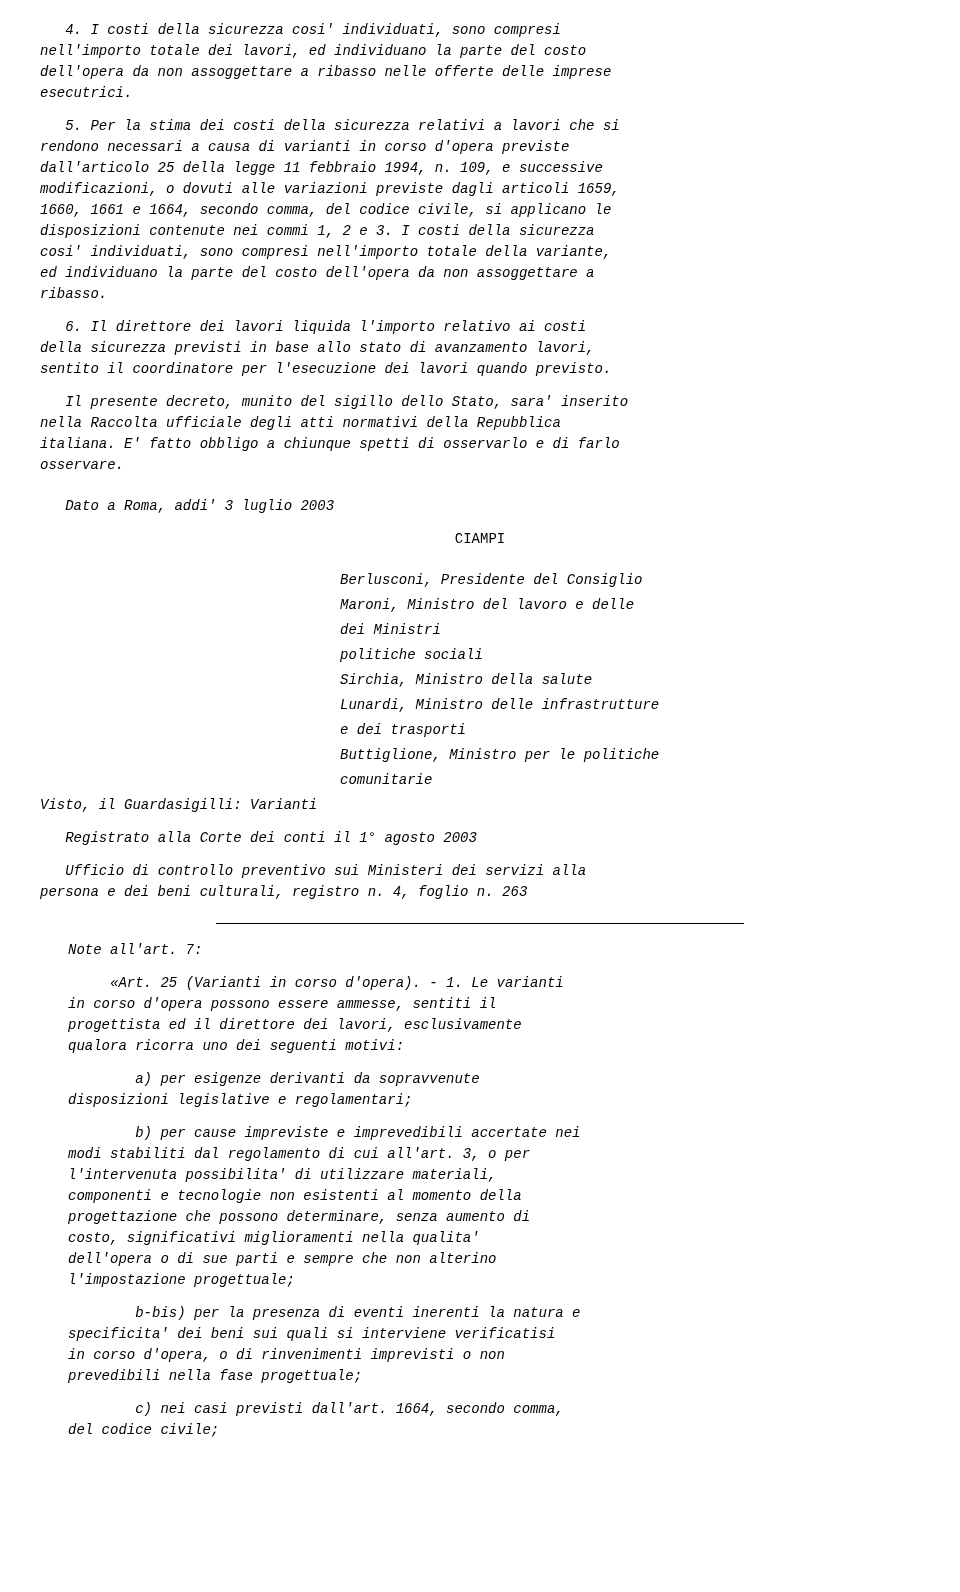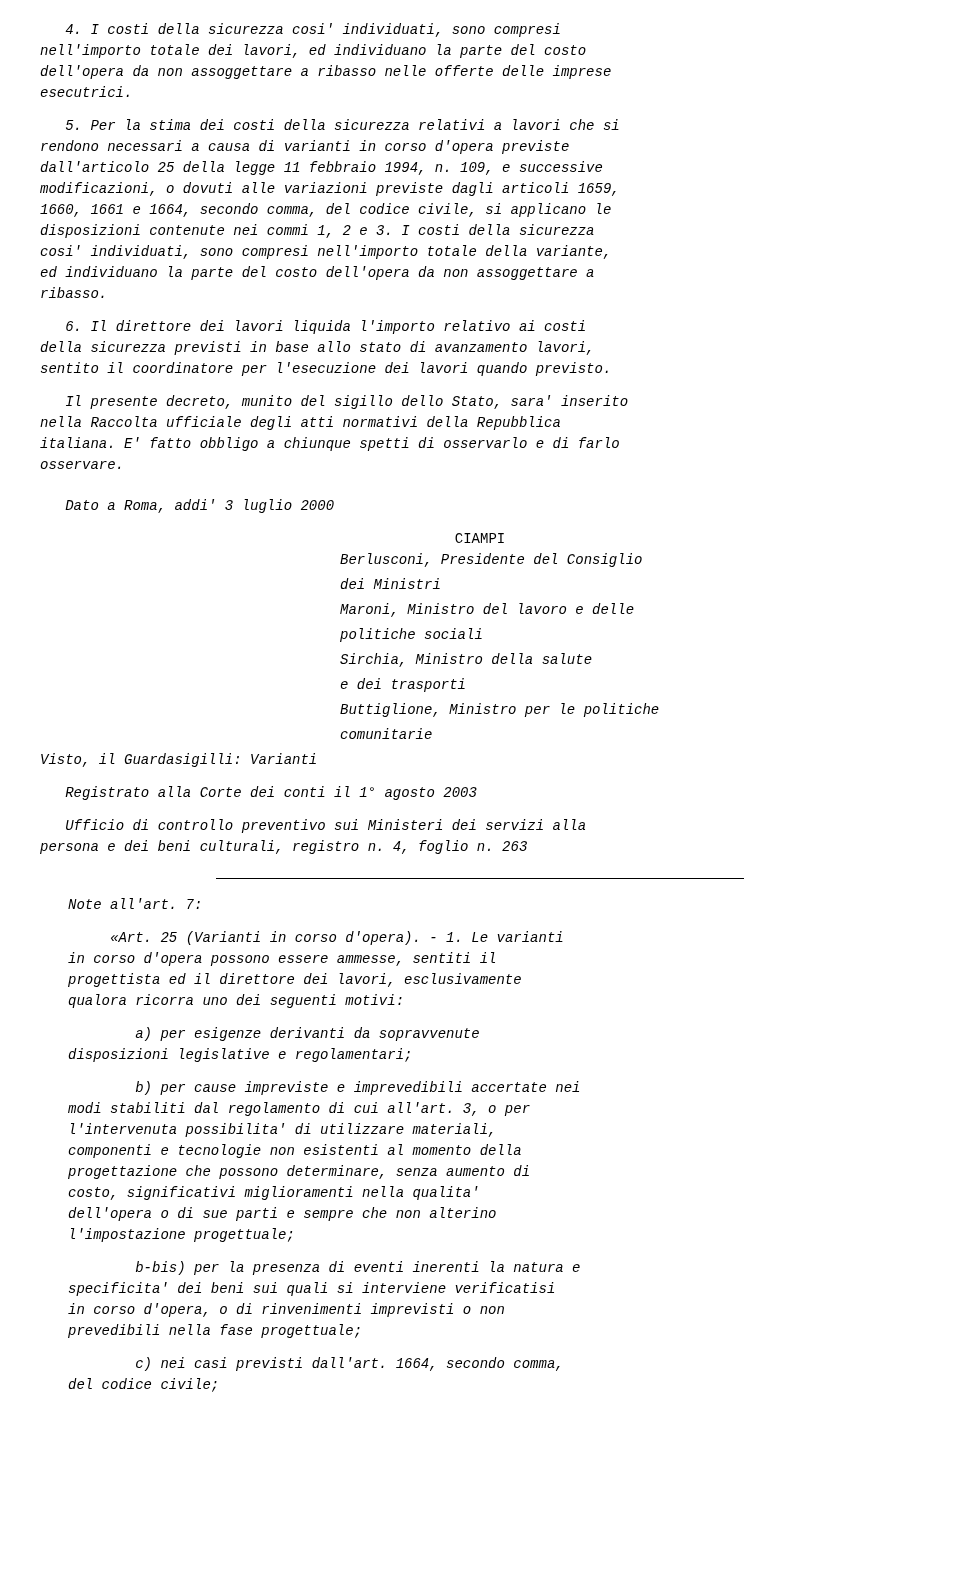--- a/index.html
+++ b/index.html
@@ -24,21 +24,21 @@
       margin-bottom: 12px;
       text-align: justify;
       white-space: pre-wrap;
       font-style: italic;
     }
     .indent {
       margin-left: 28px;
     }
     .center-block {
       text-align: center;
-      margin-bottom: 0;
+      margin-bottom: 20px;
     }
     .signature-section {
       margin-top: 20px;
       margin-bottom: 20px;
     }
     .sig-row {
       display: flex;
       margin-bottom: 4px;
       font-style: italic;
     }
@@ -82,42 +82,46 @@
   <div class="paragraph">   6. Il direttore dei lavori liquida l'importo relativo ai costi
 della sicurezza previsti in base allo stato di avanzamento lavori,
 sentito il coordinatore per l'esecuzione dei lavori quando previsto.</div>
 
   <div class="paragraph">   Il presente decreto, munito del sigillo dello Stato, sara' inserito
 nella Raccolta ufficiale degli atti normativi della Repubblica
 italiana. E' fatto obbligo a chiunque spetti di osservarlo e di farlo
 osservare.</div>
 
   <div class="signature-section">
-    <div class="paragraph">   Dato a Roma, addi' 3 luglio 2000</div>
+    <div class="paragraph">   Dato a Roma, addi' 3 luglio 2003</div>
     <div class="center-block">CIAMPI</div>
 
     <div class="sig-row">
       <div class="sig-left"></div>
       <div class="sig-right">Berlusconi, Presidente del Consiglio</div>
     </div>
     <div class="sig-row">
       <div class="sig-left"></div>
-      <div class="sig-right">dei Ministri</div>
+      <div class="sig-right">Maroni, Ministro del lavoro e delle</div>
     </div>
     <div class="sig-row">
       <div class="sig-left"></div>
-      <div class="sig-right">Maroni, Ministro del lavoro e delle</div>
+      <div class="sig-right">dei Ministri</div>
     </div>
     <div class="sig-row">
       <div class="sig-left"></div>
       <div class="sig-right">politiche sociali</div>
     </div>
     <div class="sig-row">
       <div class="sig-left"></div>
       <div class="sig-right">Sirchia, Ministro della salute</div>
+    </div>
+    <div class="sig-row">
+      <div class="sig-left"></div>
+      <div class="sig-right">Lunardi, Ministro delle infrastrutture</div>
     </div>
     <div class="sig-row">
       <div class="sig-left"></div>
       <div class="sig-right">e dei trasporti</div>
     </div>
     <div class="sig-row">
       <div class="sig-left"></div>
       <div class="sig-right">Buttiglione, Ministro per le politiche</div>
     </div>
     <div class="sig-row">

